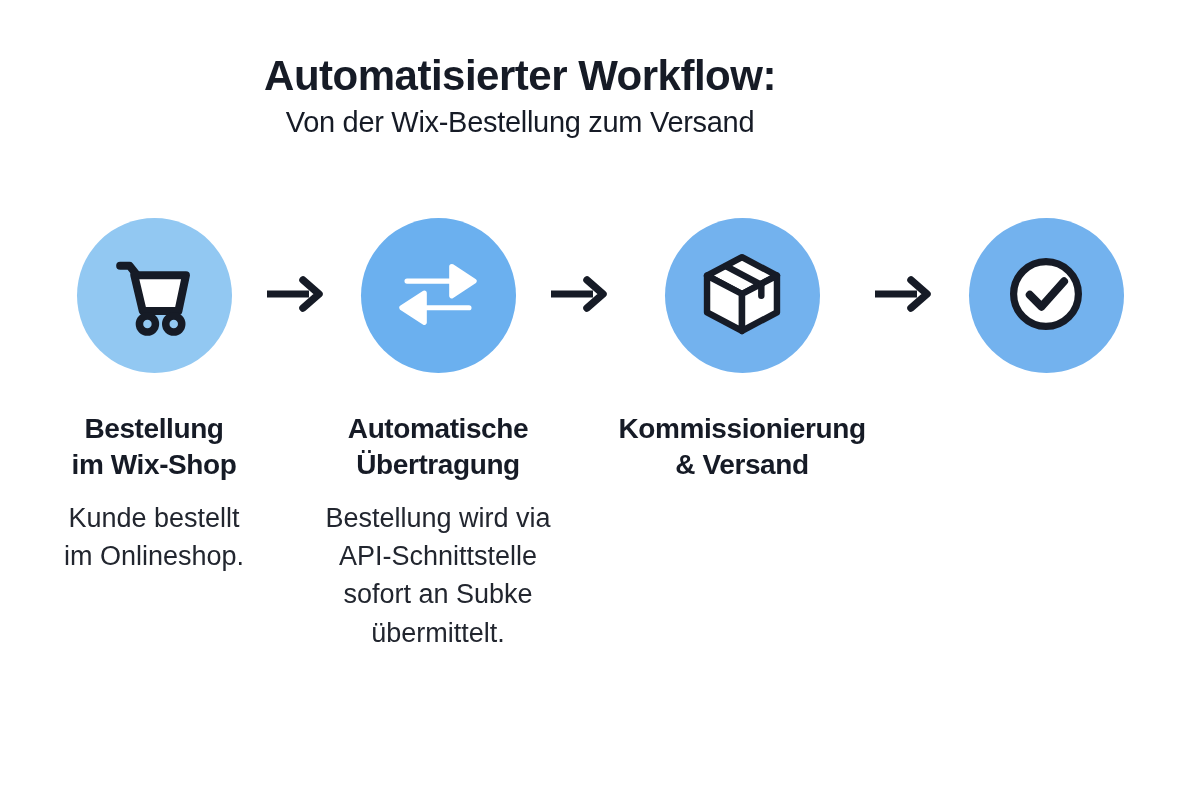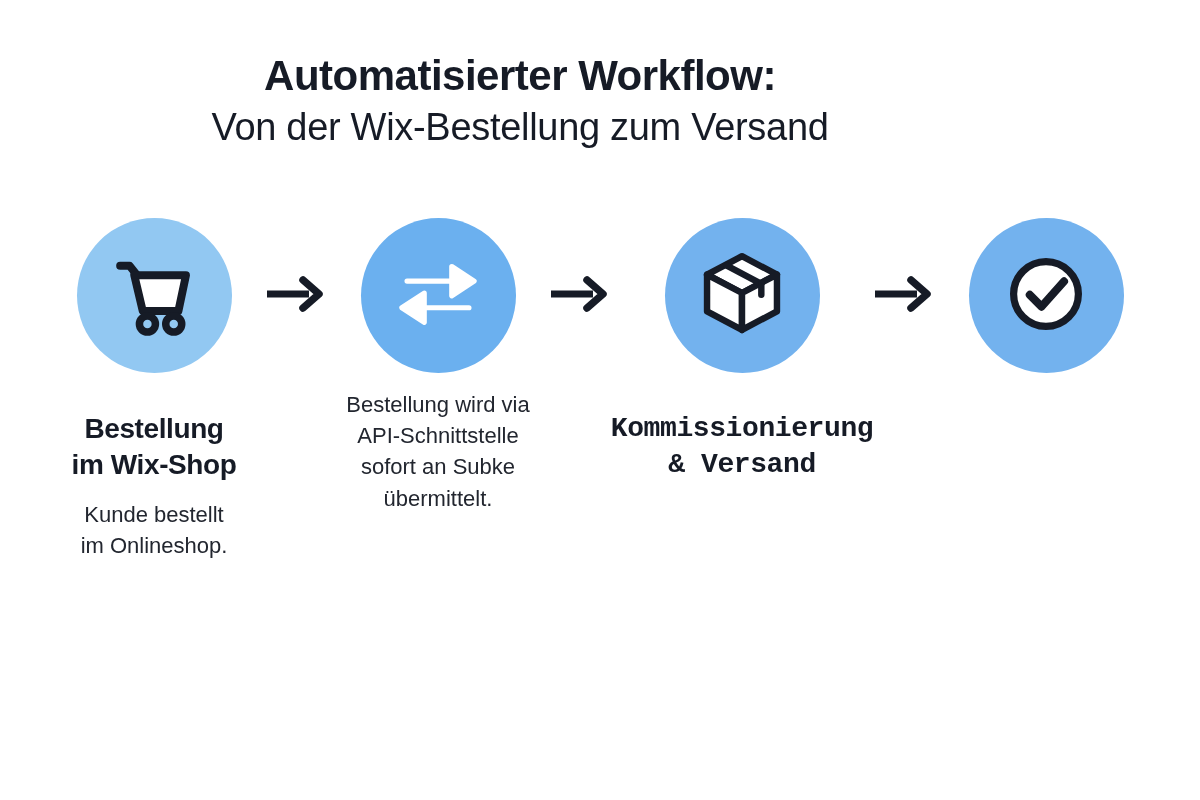--- a/index.html
+++ b/index.html
@@ -29,21 +29,21 @@
   }
   .title-main {
     font-size: 42px;
     font-weight: bold;
     letter-spacing: -0.5px;
     line-height: 1.12;
     color: #161b26;
     margin: 0;
   }
   .title-sub {
-    font-size: 38px;
+    font-size: 29px;
     font-weight: normal;
     letter-spacing: -0.3px;
     line-height: 1.2;
     color: #161b26;
     margin: 6px 0 0 0;
   }
 
   
   .steps-row {
     position: absolute;
@@ -57,21 +57,20 @@
 
   .step {
     width: 246px;
     display: flex;
     flex-direction: column;
     align-items: center;
     flex: 0 0 auto;
   }
   .step-wide {
     width: 286px;
-    font-family: Liberation Mono, monospace;
   }
 
   .circle {
     width: 155px;
     height: 155px;
     border-radius: 50%;
     display: flex;
     align-items: center;
     justify-content: center;
     flex: 0 0 auto;
@@ -83,21 +82,21 @@
     font-weight: bold;
     line-height: 1.28;
     text-align: center;
     letter-spacing: -0.4px;
     color: #161b26;
     white-space: pre-line;
   }
 
   .step-desc {
     margin-top: 16px;
-    font-size: 22px;
+    font-size: 27px;
     font-weight: normal;
     line-height: 1.42;
     text-align: center;
     color: #22262f;
     white-space: pre-line;
   }
 
   
   .connector {
     flex: 0 0 auto;
@@ -149,20 +148,22 @@
 
     <div class="step">
       <div class="circle" style="background:#6bb0ef;">
         <span>
           <svg width="86" height="86" viewBox="0 0 100 100" aria-hidden="true">
             <path d="M14 35 H66 V18 L92 35 L66 52 V35" fill="#ffffff" stroke="#ffffff" stroke-width="6" stroke-linejoin="round" stroke-linecap="round"></path>
             <path d="M86 66 H34 V49 L8 66 L34 83 V66" fill="#ffffff" stroke="#ffffff" stroke-width="6" stroke-linejoin="round" stroke-linecap="round"></path>
           </svg>
         </span>
       </div>
+      <div class="step-title">Automatische
+Übertragung</div>
       <div class="step-desc">Bestellung wird via
 API-Schnittstelle
 sofort an Subke
 übermittelt.</div>
     </div>
 
     <div class="connector">
       <span>
         <svg width="62" height="40" viewBox="0 0 62 40" aria-hidden="true">
           <path d="M2 20 H44" fill="none" stroke="#161b26" stroke-width="7" stroke-linecap="butt"></path>

